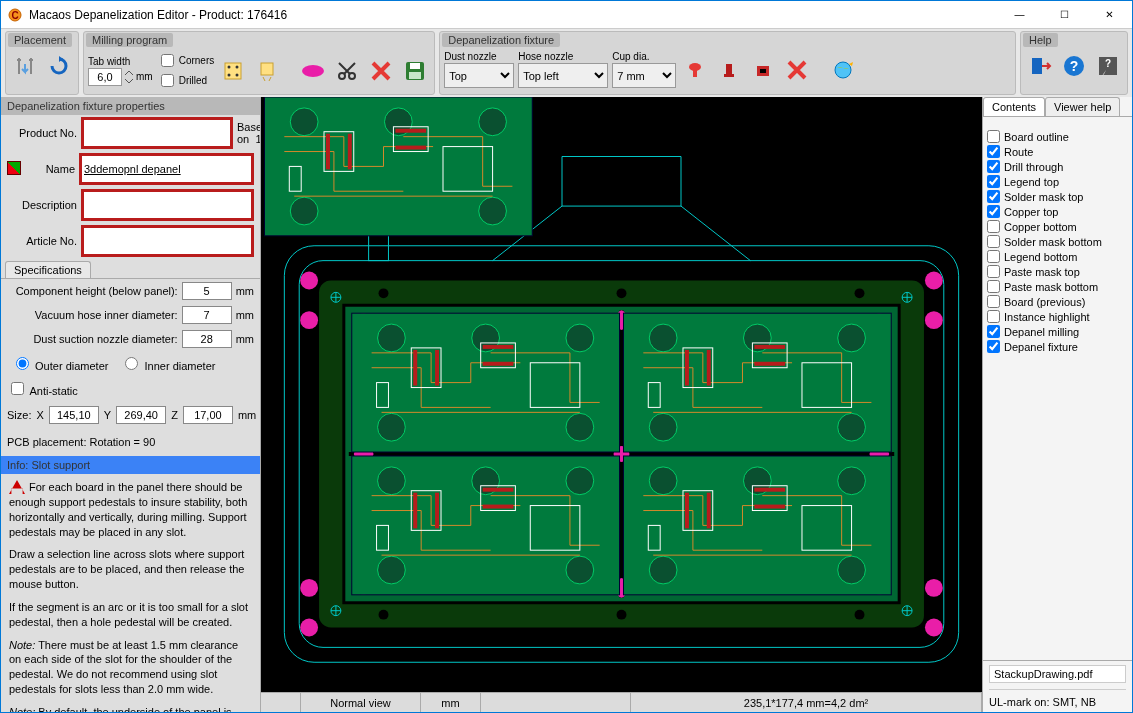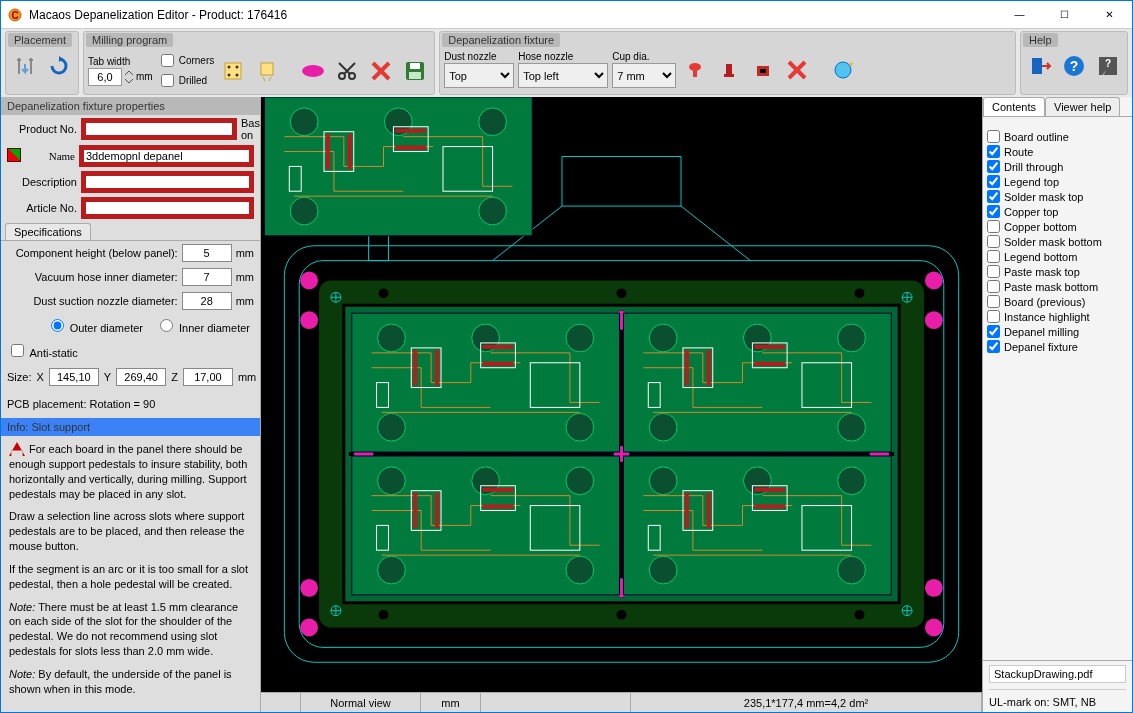--- a/index.html
+++ b/index.html
@@ -96,29 +96,29 @@
     font-weight: normal;
     color: #333;
   }
   .proprow {
     display: flex;
     align-items: center;
     padding: 2px 6px;
     gap: 4px;
   }
   .proprow label { flex: 0 0 70px; text-align: right; font-size:11px;}
-  .proprow input[type=text] { flex: 1; height: 22px; font-size:11px; border:5px solid #b91c1c; padding:0 2px;}
+  .proprow input[type=text] { flex: 1; height: 32px; font-size:11px; border:3px solid #b91c1c; padding:0 2px;text-decoration:underline;}
   .proprow .static { font-size:11px; }
   .colorbox { width:14px; height:14px; background:#e01; border:1px solid #600; display:inline-block; margin-right:2px;}
   .tabset { display:flex; padding:2px 4px 0 4px; }
   .tab { background:#e8e8e8; border:1px solid #aaa; border-bottom:none; padding:2px 8px; font-size:11px; border-radius:3px 3px 0 0; cursor:pointer;}
   .specrow { display:flex; align-items:center; padding:3px 6px; gap:4px; font-size:11px;}
   .specrow .speclabel { flex:1; text-align:right; }
   .specrow input[type=text]{ width:50px; text-align:center; height:18px; border:1px solid #888; font-size:11px;}
-  .radiorow { display:flex; gap:12px; padding:3px 10px; justify-content:flex-end; font-size:11px;}
+  .radiorow { display:flex; gap:12px; padding:3px 10px; justify-content:flex-start; font-size:11px;}
   .matrow { padding:4px 6px; font-size:11px; display:flex; align-items:center; gap:6px;}
   .sizerow { display:flex; align-items:center; padding:4px 6px; gap:5px; font-size:11px;}
   .sizerow input[type=text]{ width:50px; text-align:center; height:18px; border:1px solid #888; font-size:11px;}
   .placerow { padding:8px 6px; font-size:11px; }
   .infoheader { background:#3b82f6; padding:3px 6px; font-size:11px; color:#333;}
   .infobody { padding:6px 8px; font-size:11px; line-height:1.35; overflow:auto; flex:1; }
   .infobody .warnicon { float:left; width:16px; height:14px; background:#c00; clip-path: polygon(0 100%, 50% 0, 100% 100%, 85% 100%, 85% 60%, 15% 60%, 15% 100%); margin-right:4px;}
   .infobody p { margin: 0 0 8px 0;}
   .infobody em { font-style: italic;}
 
@@ -347,21 +347,21 @@
 
   <div class="leftpanel">
     <div class="propheader">Depanelization fixture properties</div>
     <div class="proprow">
       <label>Product No.</label>
       <input type="text" style="flex: 0 0 60px;" value="">
       <span class="static"><span>Based on</span>&nbsp;&nbsp;<span>176416</span></span>
     </div>
     <div class="proprow">
       <span style="flex:0 0 16px;"><span class="colorbox" style="background:linear-gradient(45deg,#e01 50%,#0a0 50%);"></span></span>
-      <label style="flex:0 0 48px;font-family:Liberation Serif, serif;">Name</label>
+      <label style="flex:0 0 48px;">Name</label>
       <input type="text" value="3ddemopnl depanel" style="">
     </div>
     <div class="proprow">
       <label>Description</label>
       <input type="text" value="" style="">
     </div>
     <div class="proprow">
       <label>Article No.</label>
       <input type="text" value="" style="">
     </div>

